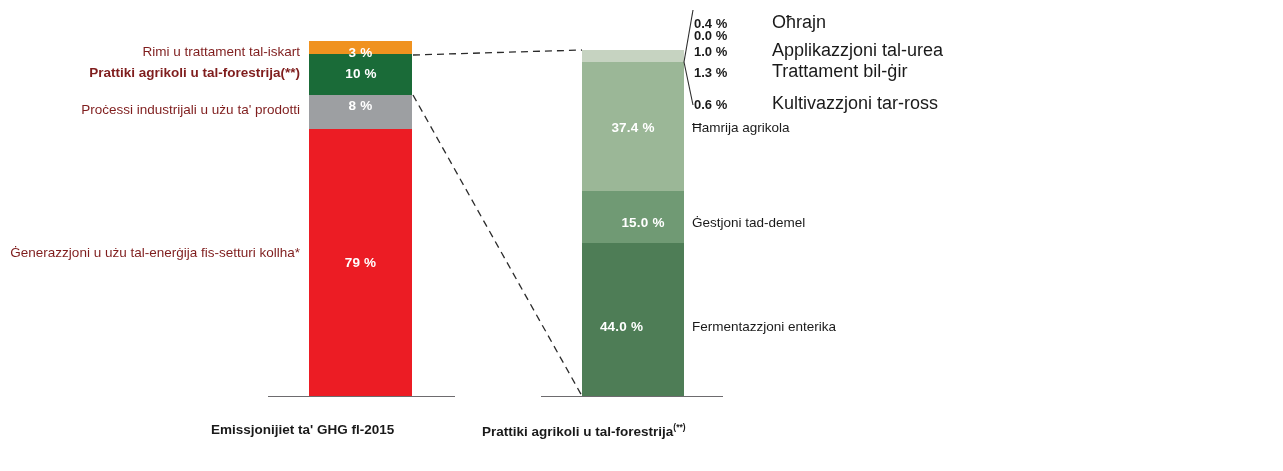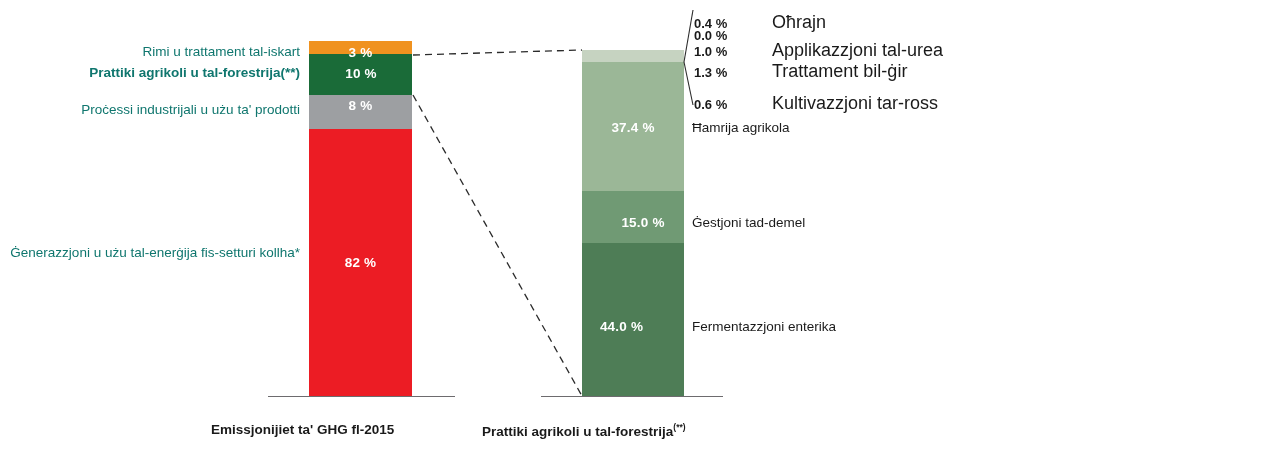--- a/index.html
+++ b/index.html
@@ -38,21 +38,21 @@
     line-height:1.1;
     white-space:nowrap;
   }
   .axis-title sup{font-size:8.5px;vertical-align:super;}
 
   
   .lbl-left{
     position:absolute;
     text-align:right;
     font-size:13.5px;
-    color:#0f766e;
+    color:#7f1d1d;
     line-height:1.15;
     white-space:nowrap;
   }
   .lbl-left.bold{font-weight:bold;}
 
   
   .callout{
     position:absolute;
     display:flex;
     align-items:baseline;
@@ -89,21 +89,21 @@
   <div class="bar" style="left:309px;top:41px;width:103px;height:355px;">
     <div class="seg" style="top:0px;height:13px;background:#F0921F;"></div>
     <div class="seg" style="top:13px;height:41px;background:#1A6B38;"></div>
     <div class="seg" style="top:54px;height:34px;background:#9D9FA2;"></div>
     <div class="seg" style="top:88px;height:267px;background:#EC1C24;"></div>
   </div>
 
   <div class="seg-val" style="left:309px;top:46px;width:103px;">3 %</div>
   <div class="seg-val" style="left:309px;top:67px;width:104px;">10 %</div>
   <div class="seg-val" style="left:309px;top:99px;width:103px;">8 %</div>
-  <div class="seg-val" style="left:309px;top:256px;width:103px;">82 %</div>
+  <div class="seg-val" style="left:309px;top:256px;width:103px;">79 %</div>
 
   <div class="lbl-left" style="left:0px;top:44px;width:300px;">Rimi u trattament tal-iskart</div>
   <div class="lbl-left bold" style="left:0px;top:65px;width:300px;">Prattiki agrikoli u tal-forestrija(**)</div>
   <div class="lbl-left" style="left:0px;top:102px;width:300px;">Proċessi industrijali u użu ta' prodotti</div>
   <div class="lbl-left" style="left:0px;top:245px;width:300px;">Ġenerazzjoni u użu tal-enerġija fis-setturi kollha*</div>
 
   <div class="axis" style="left:268px;top:396px;width:187px;"></div>
   <div class="axis-title" style="left:211px;top:423px;width:300px;">
     <span>Emissjonijiet ta' GHG fl-2015</span>
   </div>

